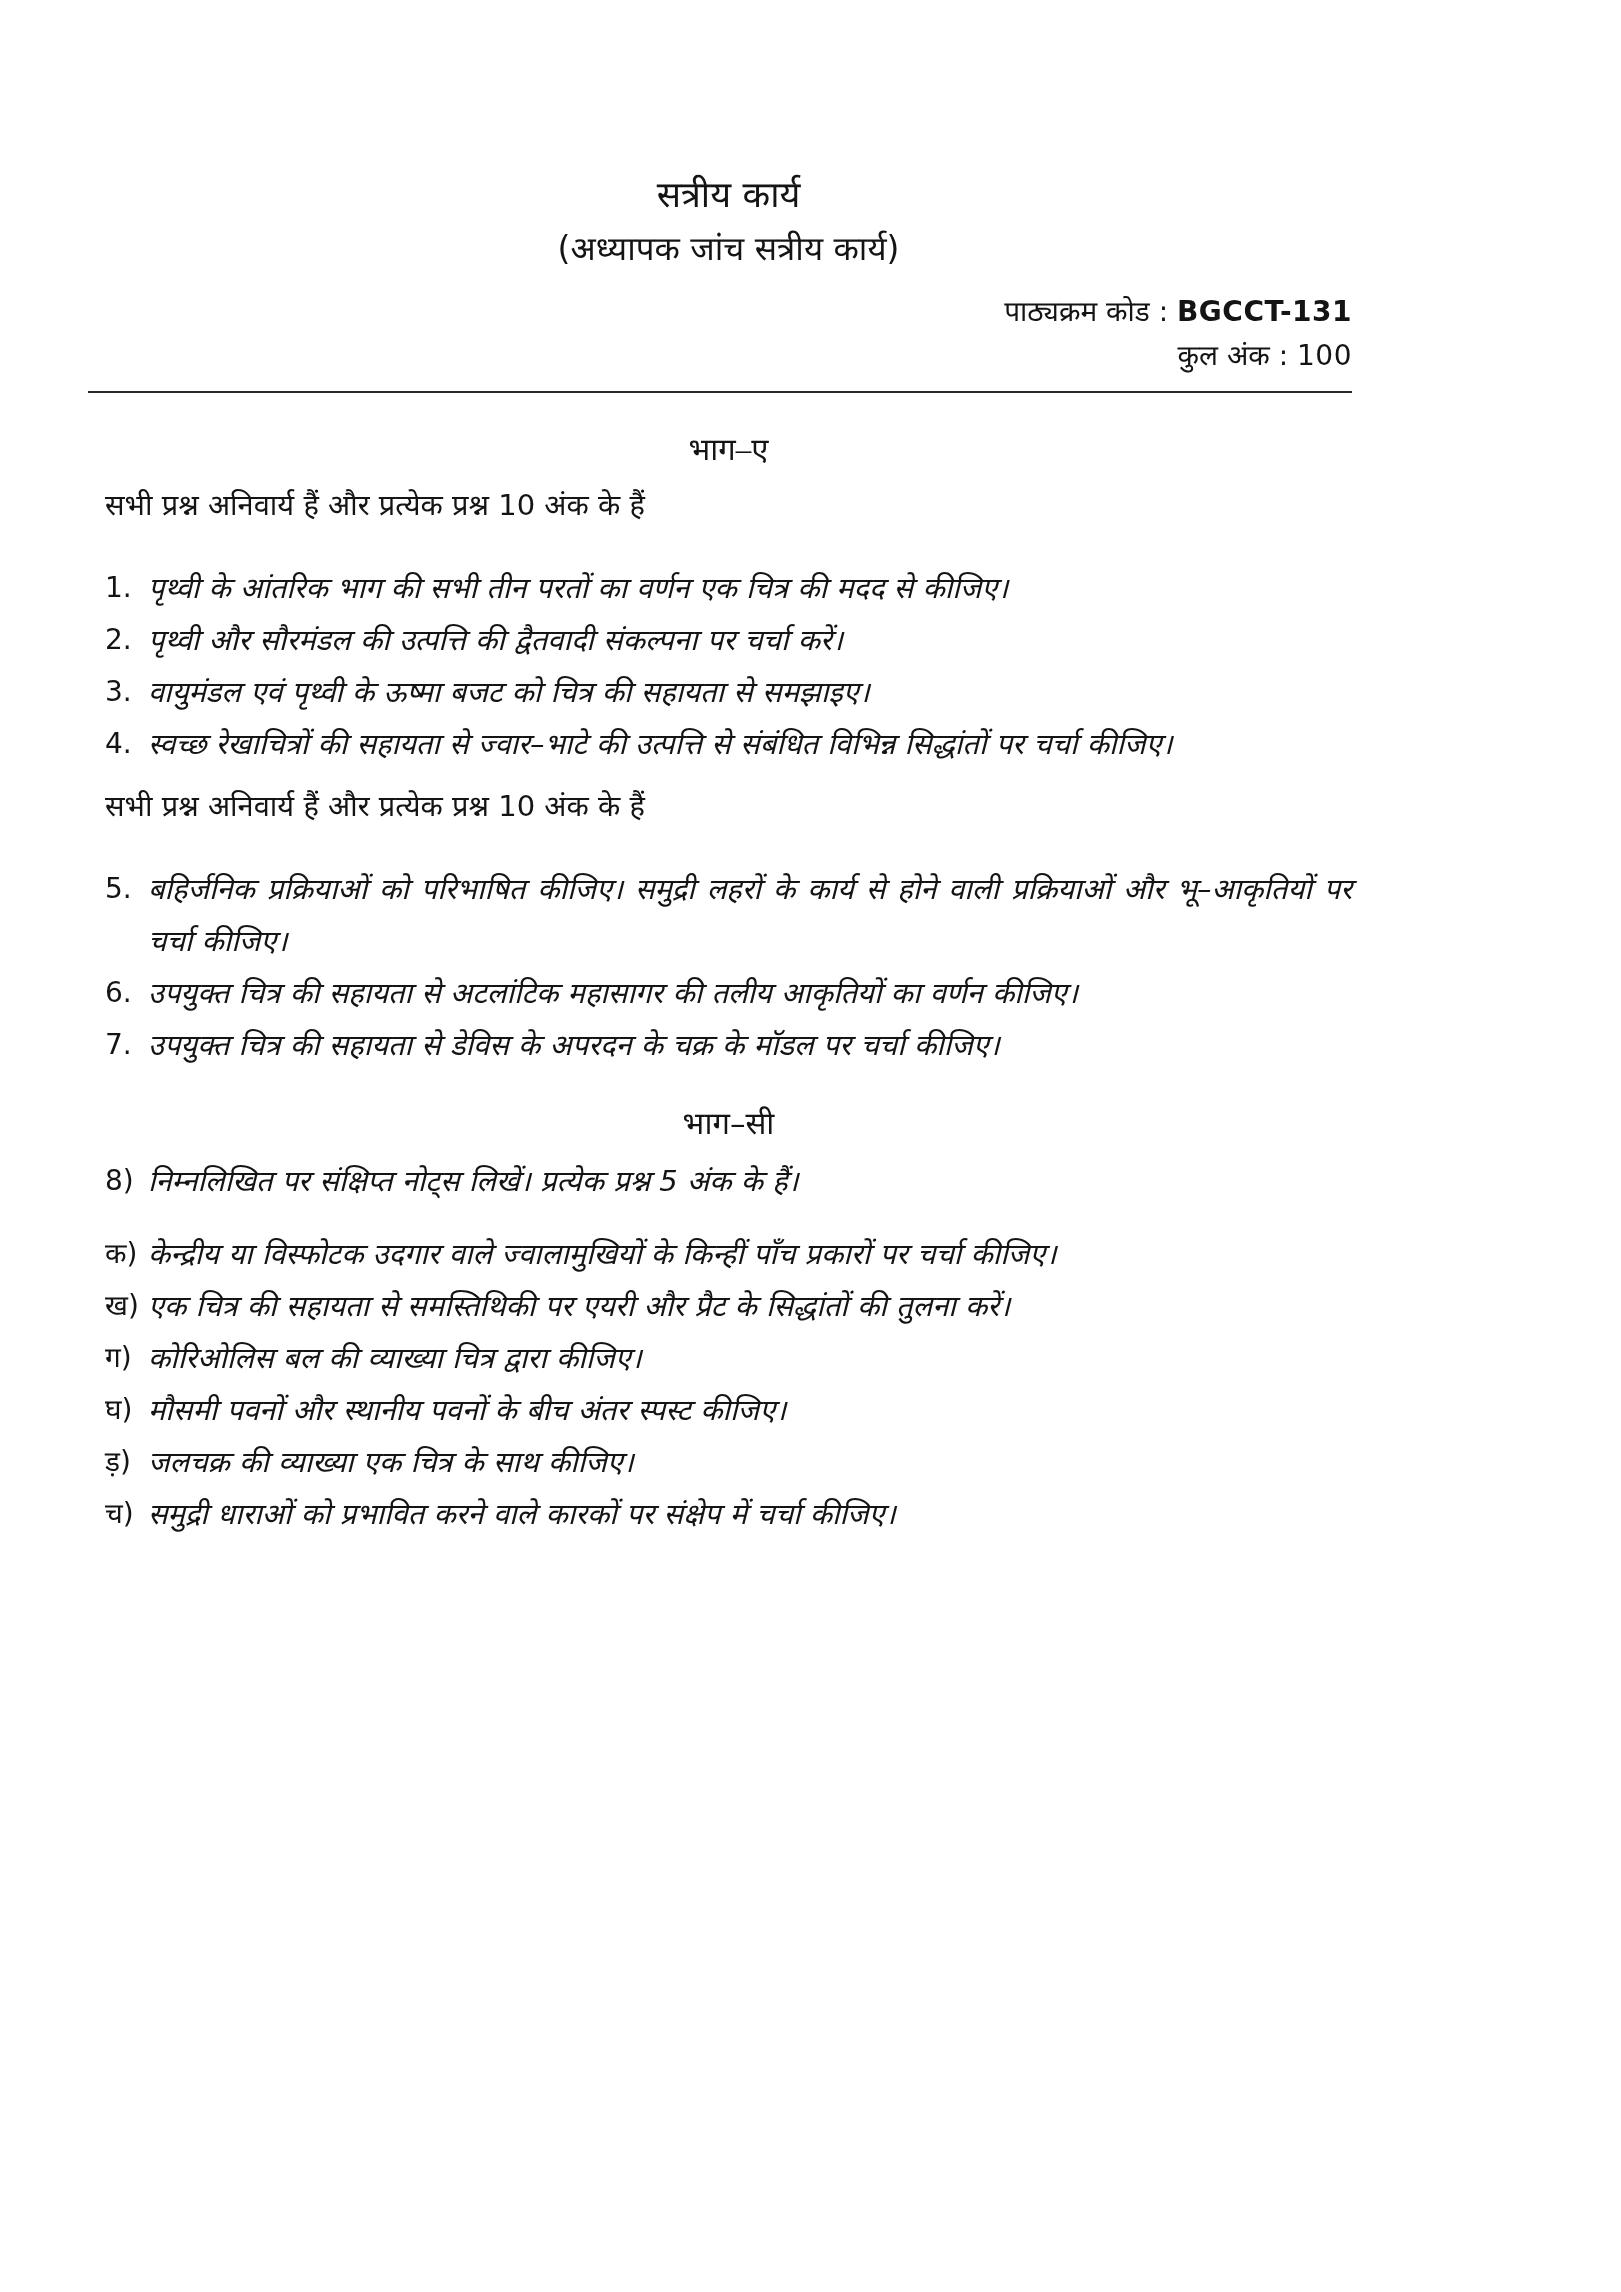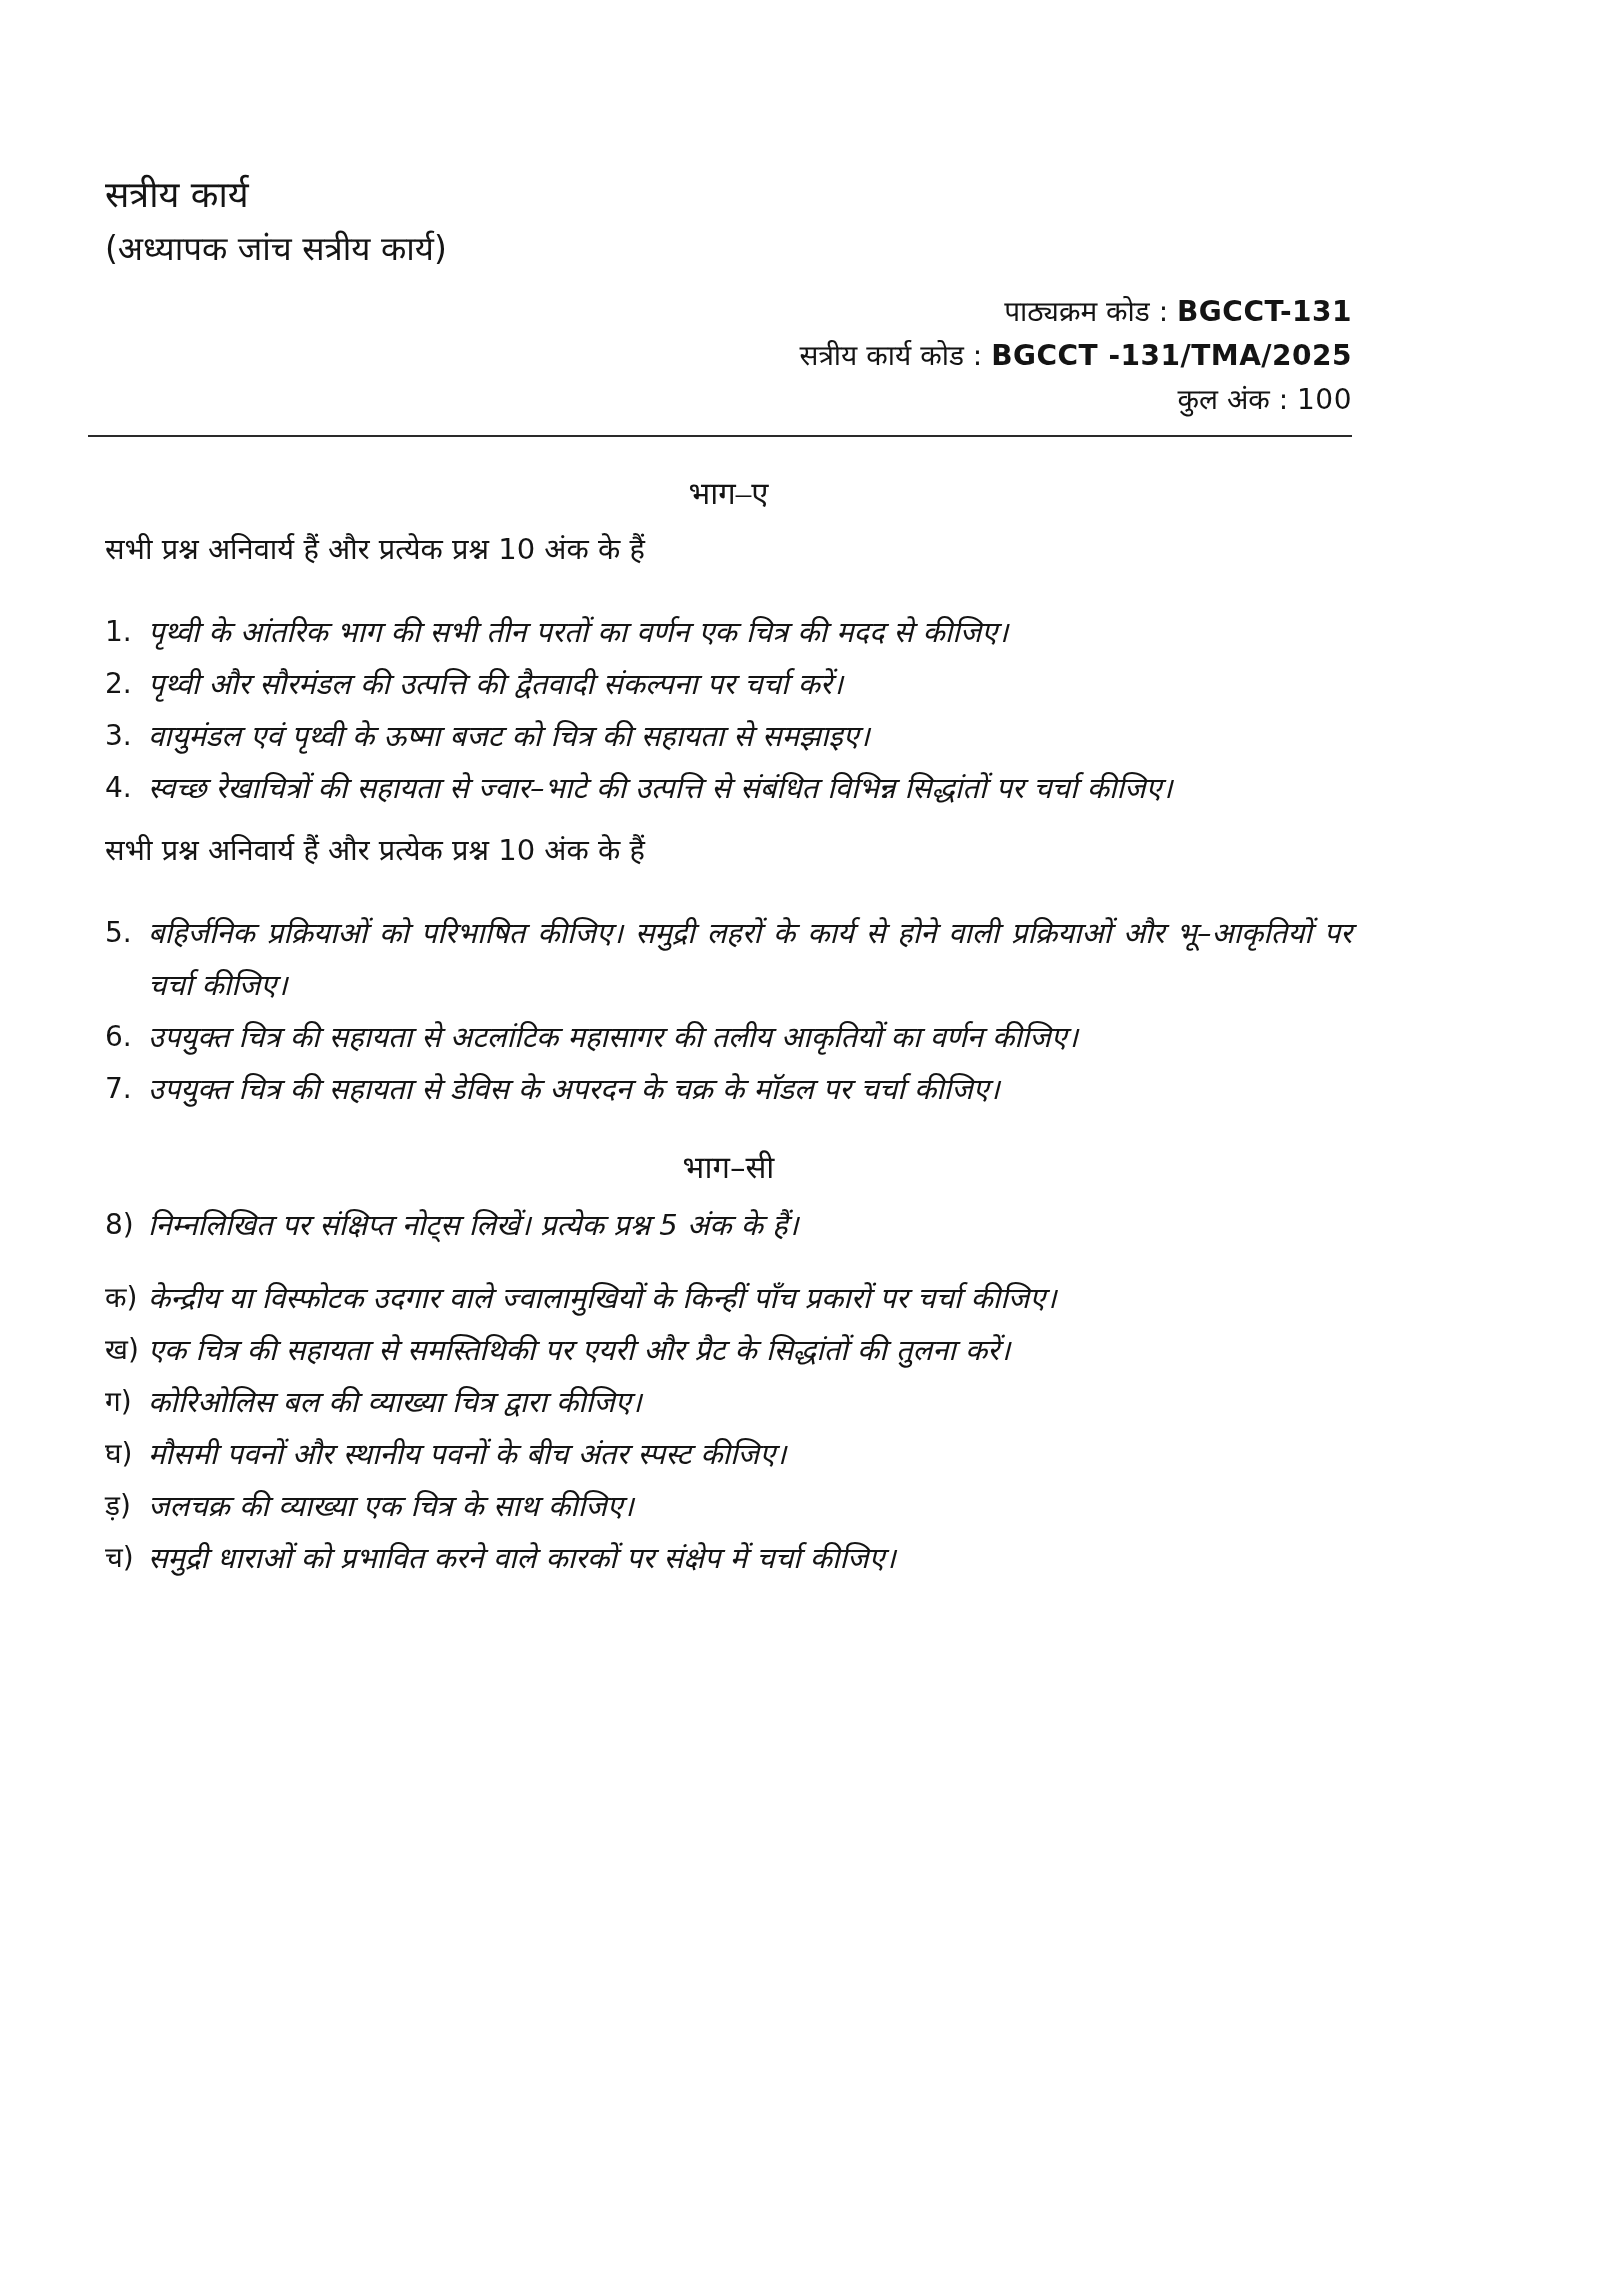--- a/index.html
+++ b/index.html
@@ -7,21 +7,21 @@
     position:relative;
     width:1621px; height:2293px;
     margin:0 auto;
     background:#ffffff;
     color:#141414;
     font-family:"DejaVu Sans", sans-serif;
     box-sizing:border-box;
     padding:167px 269px 0 105px;
   }
   
-  .title-block { }
+  .title-block { text-align:center; }
   .doc-title   { font-size:36px; line-height:55px; }
   .doc-subtitle{ font-size:33px; line-height:54px; }
   .doc-course  { font-size:33px; line-height:54px; }
 
   
   .codes-block { text-align:right; margin-top:13.7px; font-size:28px; line-height:44px; }
   .code-row { white-space:nowrap; }
   .code-value-bold { font-weight:bold; letter-spacing:0.5px; }
   .code-value { letter-spacing:0.5px; }
 
@@ -70,21 +70,20 @@
 
 <div class="page">
 
   <div class="title-block">
     <div class="doc-title">सत्रीय कार्य</div>
     <div class="doc-subtitle">(अध्यापक जांच सत्रीय कार्य)</div>
   </div>
 
   <div class="codes-block">
     <div class="code-row"><span>पाठ्यक्रम कोड : </span><span class="code-value-bold">BGCCT-131</span></div>
-    <div class="code-row"><span>सत्रीय कार्य कोड : </span><span class="code-value-bold">BGCCT -131/TMA/2025</span></div>
     <div class="code-row"><span>कुल अंक : </span><span class="code-value">100</span></div>
   </div>
 
   <hr class="rule">
 
   <div class="section-heading h-part-a">भाग–ए</div>
   <div class="instruction">सभी प्रश्न अनिवार्य हैं और प्रत्येक प्रश्न 10 अंक के हैं</div>
 
   <div class="q-list">
     <div class="q-row">

